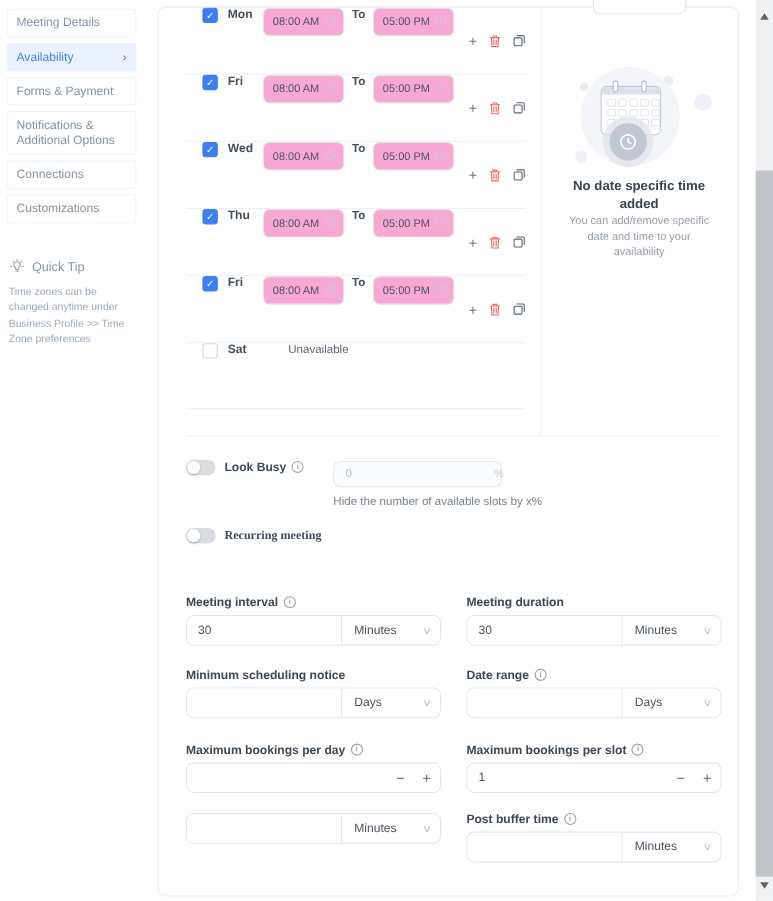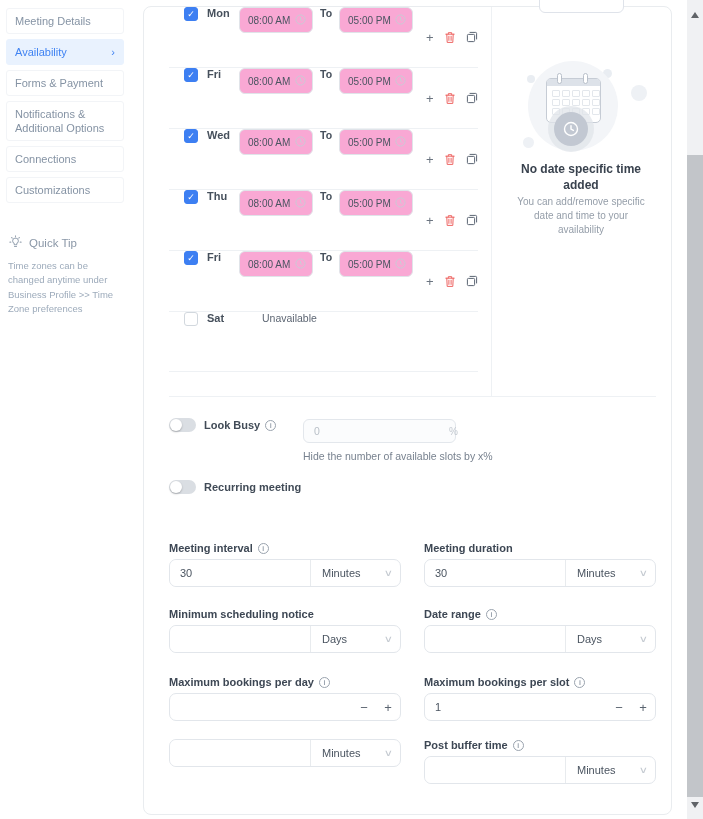--- a/index.html
+++ b/index.html
@@ -374,21 +374,21 @@
 
     <div class="toggle" style="left:25px;top:411px;"></div>
     <div class="tglabel" style="left:60px;top:412px;"><span>Look Busy</span><span class="info-ic"></span></div>
     <div class="lb-input">
       <input placeholder="0" style="">
       <span class="lb-suffix">%</span>
     </div>
     <div class="lb-helper">Hide the number of available slots by x%</div>
 
     <div class="toggle" style="left:25px;top:473px;"></div>
-    <div class="tglabel" style="left:60px;top:474px;">Recurring meeting</div>
+    <div class="tglabel" style="left:60px;top:474px;font-family:Liberation Serif, serif;">Recurring meeting</div>
 
     <div class="fld c1 r1">
       <div class="fld-label"><span>Meeting interval</span><span class="info-ic"></span></div>
       <div class="combo">
         <input value="30" style="">
         <div class="unit-select">
           <span class="uv">Minutes</span>
           <span class="uchev">∨</span>
         </div>
       </div>

